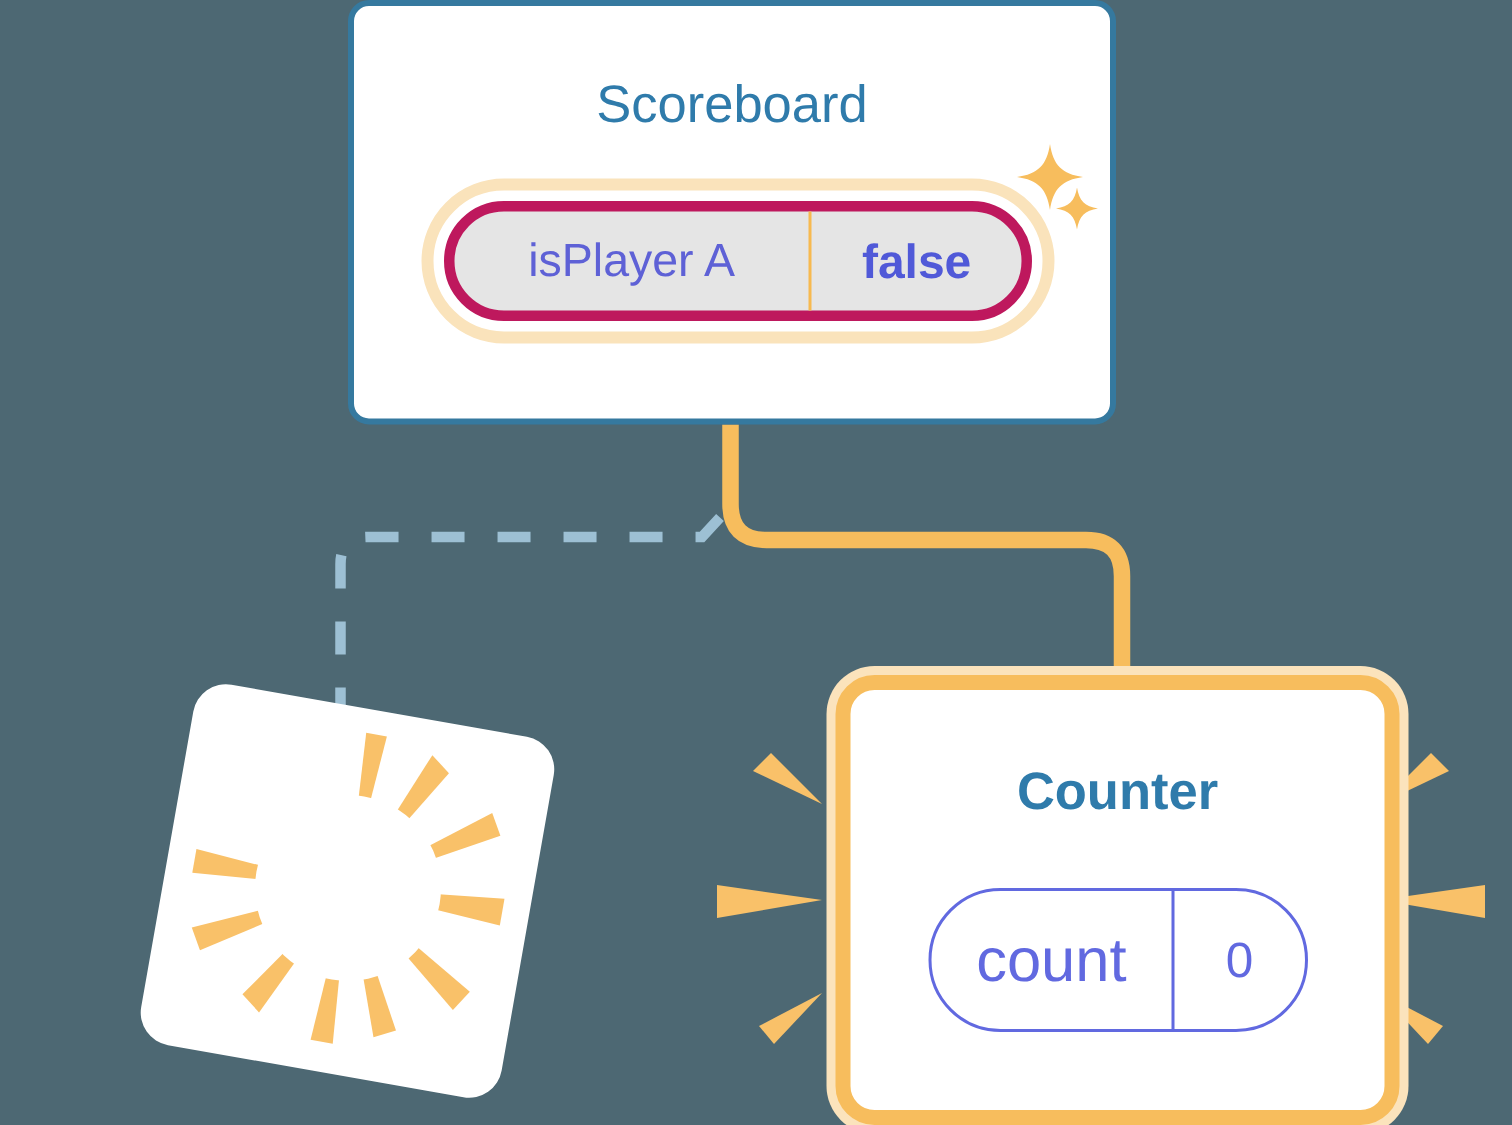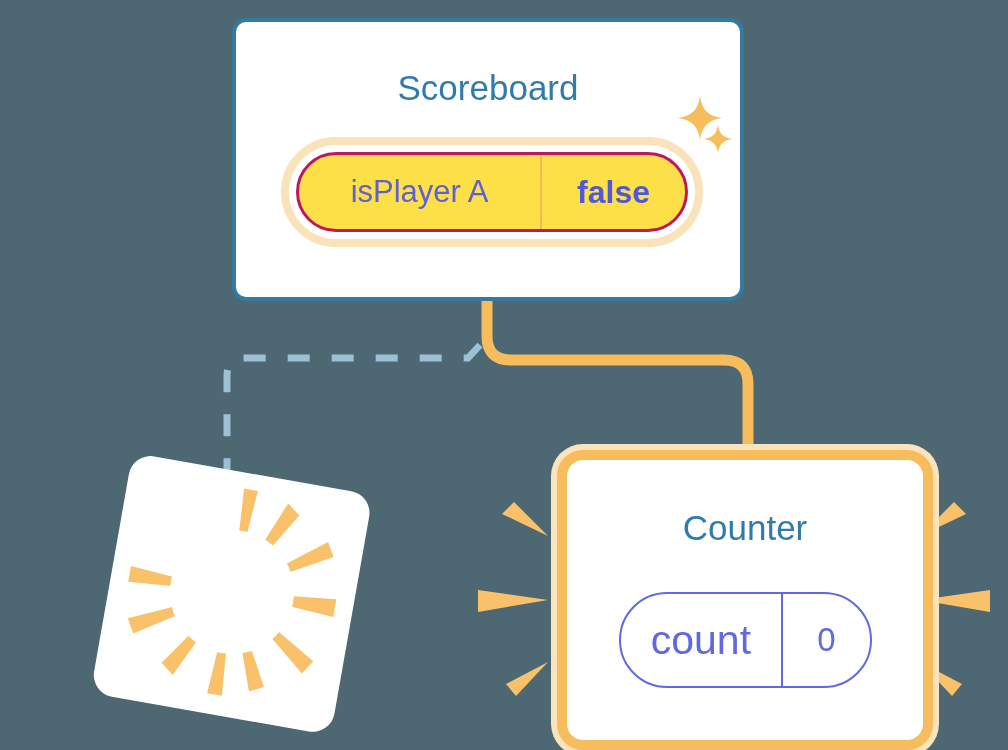--- a/index.html
+++ b/index.html
@@ -33,21 +33,20 @@
     position: absolute;
     left: 232px;
     top: 0px;
     width: 512px;
     height: 283px;
     background: #ffffff;
     border: 4px solid #35799f;
     border-radius: 14px;
     box-sizing: border-box;
     z-index: 3;
-    margin-top: 18px;
   }
   .scoreboard-title {
     position: absolute;
     left: 0;
     top: 46px;
     width: 100%;
     text-align: center;
     color: #2f7bab;
     font-size: 35px;
     font-weight: 400;
@@ -63,24 +62,24 @@
     border: 8px solid #fae3bb;
     border-radius: 60px;
     box-sizing: border-box;
   }
   .pill-solid {
     position: absolute;
     left: 7px;
     top: 7px;
     right: 7px;
     bottom: 7px;
-    border: 3px solid #be185d;
+    border: 7px solid #be185d;
     border-radius: 60px;
     box-sizing: border-box;
-    background: #fde047;
+    background: #e5e5e5;
     display: flex;
     align-items: stretch;
   }
   .pill-key {
     flex: 0 0 63%;
     display: flex;
     align-items: center;
     justify-content: center;
     color: #5e61d6;
     font-size: 31px;
@@ -119,21 +118,21 @@
     z-index: 3;
   }
   .counter-title {
     position: absolute;
     left: 0;
     top: 48px;
     width: 100%;
     text-align: center;
     color: #2f7bab;
     font-size: 35px;
-    font-weight: 400;
+    font-weight: 700;
   }
   .count-pill {
     position: absolute;
     left: 52px;
     top: 132px;
     width: 253px;
     height: 96px;
     border: 2px solid #6169e0;
     border-radius: 50px;
     box-sizing: border-box;

